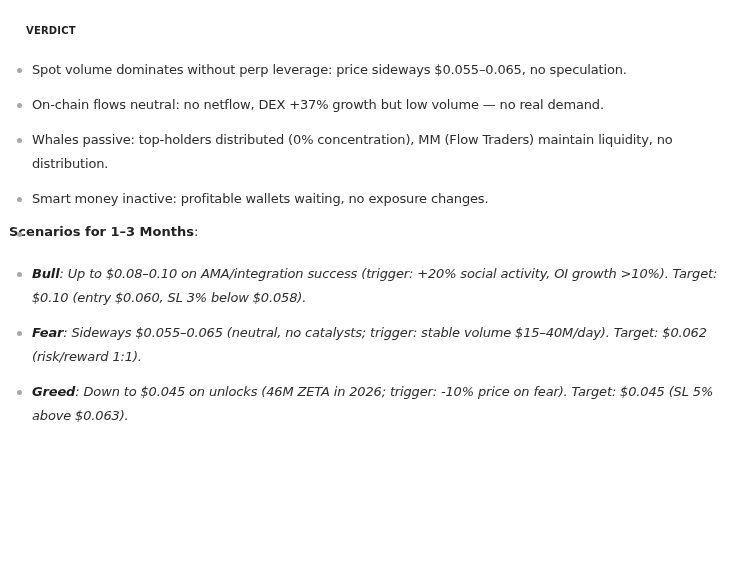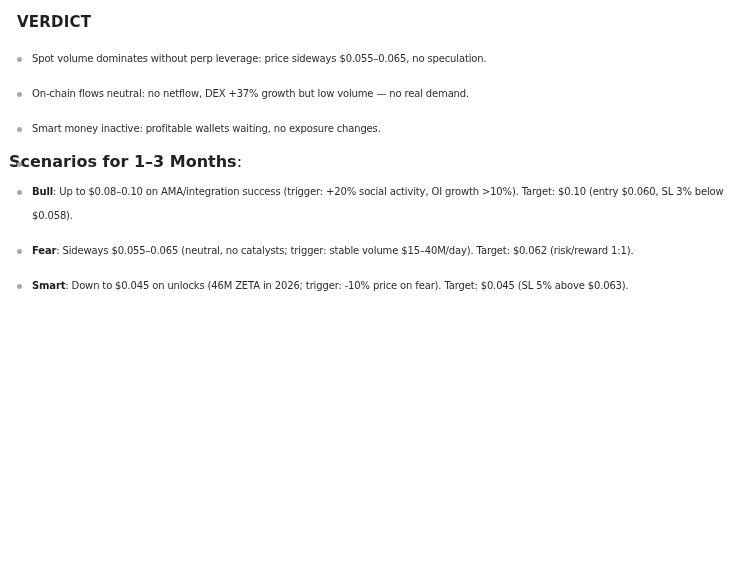--- a/index.html
+++ b/index.html
@@ -3,55 +3,56 @@
 <meta charset="utf-8">
 <style>
   html, body { margin: 0; padding: 0; background: #ffffff; }
   body {
     width: 738px; height: 582px; overflow: hidden;
     font-family: "DejaVu Sans", "Liberation Sans", sans-serif;
     color: #2b2b2b;
   }
   .doc { position: relative; padding: 4px 0 0 9px; }
   h3.verdict {
-    margin: 8px; font-size: 15px; font-weight: bold; color: #1f1f1f;
+    margin: 17px; font-size: 10px; font-weight: bold; color: #1f1f1f;
     letter-spacing: 0.2px; line-height: 20px; padding-top: 0px;
   }
   ul.list { list-style: none; margin: 0; padding: 0; }
   ul.list li {
-    position: relative; padding-left: 23px; font-size: 10px; line-height: 24px;
+    position: relative; padding-left: 23px; font-size: 13px; line-height: 24px;
     letter-spacing: -0.15px; color: #2d2d2d;
   }
   ul.list li .bullet {
     position: absolute; left: 8px; top: 10px; width: 5px; height: 5px;
     border-radius: 50%; background: #a8a8a8;
   }
   ul.verdict-list { margin-top: 15px; }
   ul.verdict-list li { margin-bottom: 11px; }
   h4.scen {
-    margin: 10px 0 0 0; font-size: 16px; line-height: 20px; color: #222; font-weight: normal;
+    margin: 10px 0 0 0; font-size: 13px; line-height: 20px; color: #222; font-weight: normal;
   }
   h4.scen b { font-weight: bold; }
-  ul.scen-list { margin-top: 8px; }
+  ul.scen-list { margin-top: 20px; font-style: italic; }
   ul.scen-list li { margin-bottom: 11px; }
   ul.scen-list li b { font-weight: bold; color: #1e1e1e; }
 </style>
 </head>
 <body>
 
 <div class="doc">
   <h3 class="verdict">VERDICT</h3>
 
   <ul class="list verdict-list">
     <li><span class="bullet"></span><span>Spot volume dominates without perp leverage: price sideways $0.055–0.065, no speculation.</span></li>
     <li><span class="bullet"></span><span>On-chain flows neutral: no netflow, DEX +37% growth but low volume — no real demand.</span></li>
+    <li><span class="bullet"></span><span>Whales passive: top-holders distributed (0% concentration), MM (Flow Traders) maintain liquidity, no distribution.</span></li>
     <li><span class="bullet"></span><span>Smart money inactive: profitable wallets waiting, no exposure changes.</span></li>
     <li><span class="bullet"></span></li>
   </ul>
 
   <h4 class="scen"><b>Scenarios for 1–3 Months</b><span>:</span></h4>
 
   <ul class="list scen-list">
     <li><span class="bullet"></span><b>Bull</b><span>: Up to $0.08–0.10 on AMA/integration success (trigger: +20% social activity, OI growth &gt;10%). Target: $0.10 (entry $0.060, SL 3% below $0.058).</span></li>
     <li><span class="bullet"></span><b>Fear</b><span>: Sideways $0.055–0.065 (neutral, no catalysts; trigger: stable volume $15–40M/day). Target: $0.062 (risk/reward 1:1).</span></li>
-    <li><span class="bullet"></span><b>Smart</b><span>: Down to $0.045 on unlocks (46M ZETA in 2026; trigger: -10% price on fear). Target: $0.045 (SL 5% above $0.063).</span></li>
+    <li><span class="bullet"></span><b>Greed</b><span>: Down to $0.045 on unlocks (46M ZETA in 2026; trigger: -10% price on fear). Target: $0.045 (SL 5% above $0.063).</span></li>
   </ul>
 </div>
 
 </body></html>

